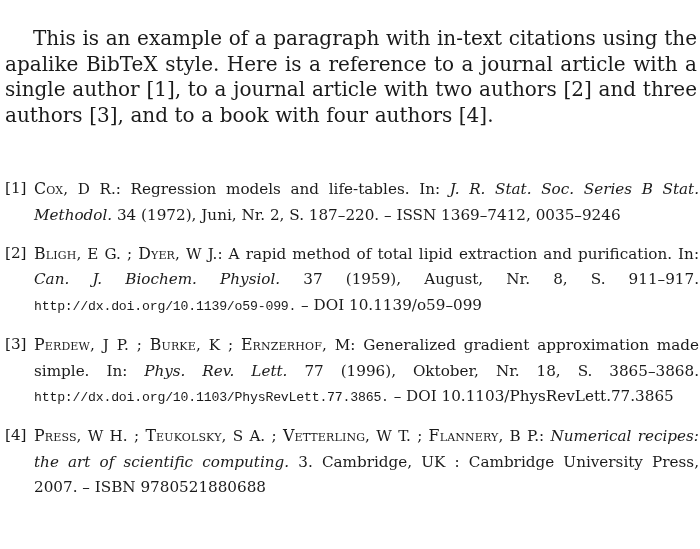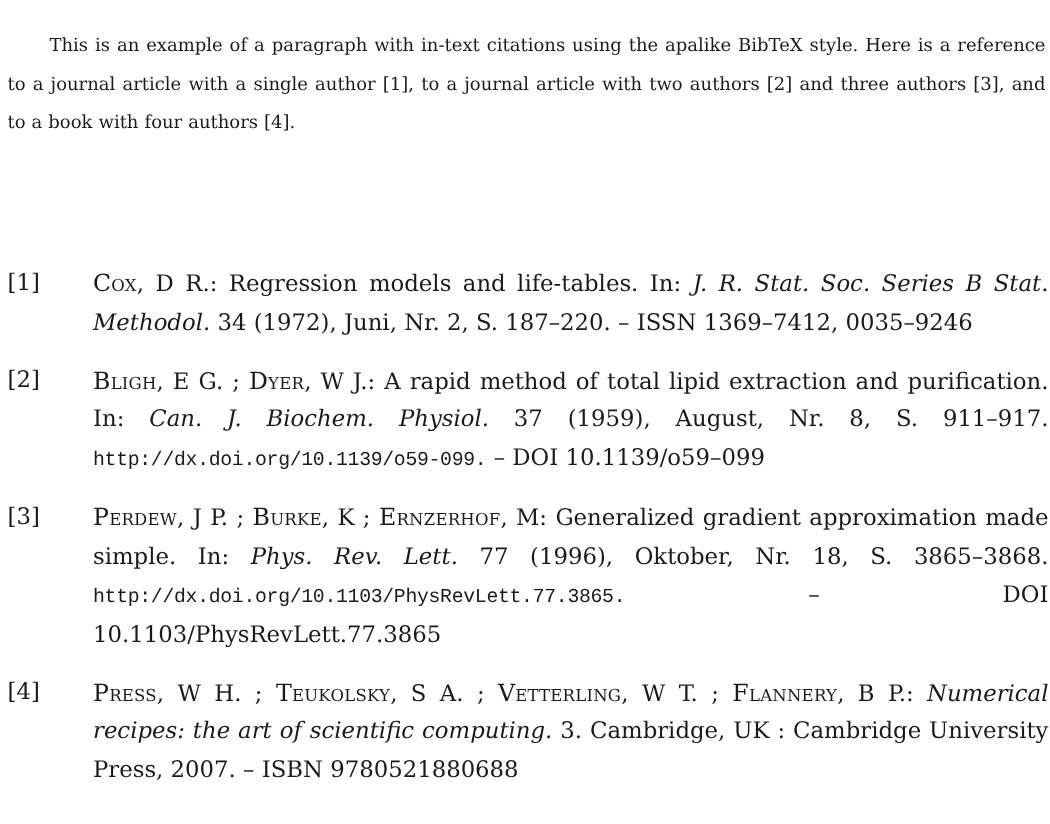--- a/index.html
+++ b/index.html
@@ -23,21 +23,21 @@
     box-sizing: border-box;
     padding: 0;
   }
 
   
   .intro {
     position: absolute;
     left: 5px;
     top: 6px;
     width: 692px;
-    font-size: 12px;
+    font-size: 20px;
     line-height: 25.6px;
     text-align: justify;
     text-indent: 28px;
     word-spacing: 0.2px;
   }
 
   
   .biblio {
     position: absolute;
     left: 5px;
@@ -58,21 +58,20 @@
     position: absolute;
     left: 0;
     top: 0;
     width: 26px;
     text-align: left;
     font-size: 15.2px;
   }
 
   .bib-body {
     display: block;
-    margin-left: 28px;
   }
 
   
   .bib-entry:last-child { margin-bottom: 0; }
 
   
   .sc {
     font-variant: small-caps;
     font-size: 15.8px;
     letter-spacing: 0.15px;

